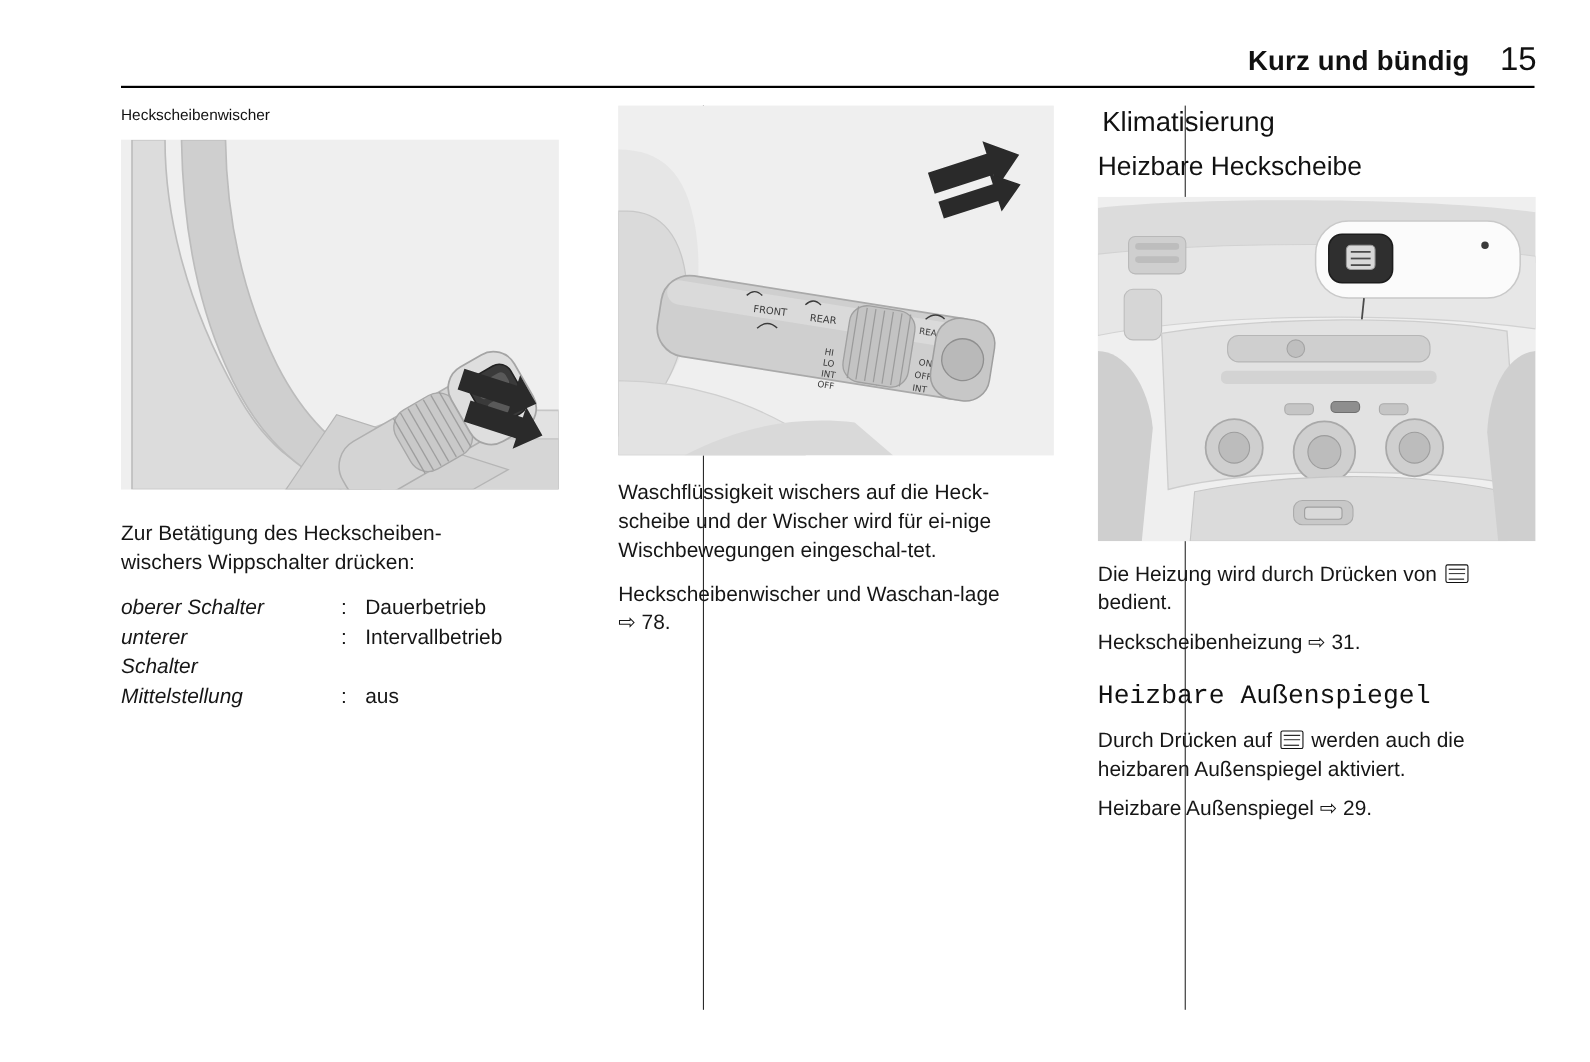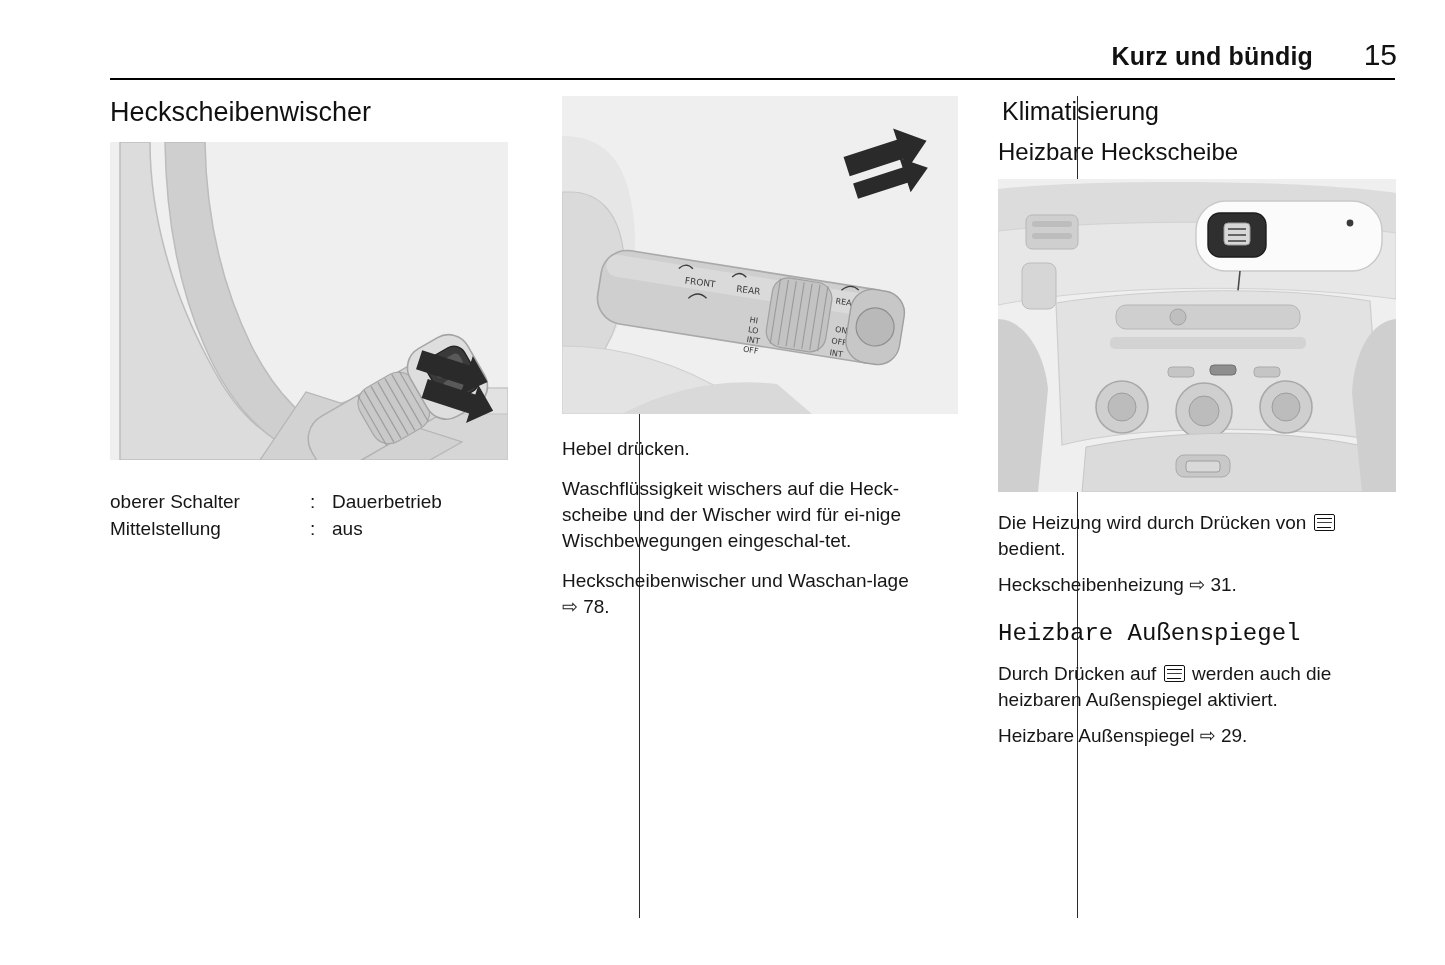--- a/index.html
+++ b/index.html
@@ -18,21 +18,21 @@
 
   
   .page-header {
     position: absolute;
     top: 38px;
     left: 110px;
     right: 48px;
     display: flex;
     align-items: baseline;
     justify-content: flex-end;
-    gap: 40px;
+    gap: 17px;
   }
   .header-title {
     font-size: 25px;
     font-weight: bold;
     letter-spacing: 0.2px;
     color: #111;
   }
   .header-pageno {
     font-size: 30px;
     font-weight: normal;
@@ -70,21 +70,21 @@
     position: absolute;
     top: 0;
     width: 1px;
     background: #2b2b2b;
     height: 822px;
   }
   .div-1 { left: 529px; }
   .div-2 { left: 967px; }
 
   h2.sec-title {
-    font-size: 27px;
+    font-size: 14px;
     font-weight: normal;
     margin: 0 0 14px 0;
     line-height: 1.2;
     color: #111;
   }
   h2.sec-title-big {
     font-size: 25px;
     font-weight: normal;
     margin: 0 0 12px 4px;
     line-height: 1.2;
@@ -124,21 +124,21 @@
     font-size: 19px;
     line-height: 27px;
     border-collapse: collapse;
     margin-top: 2px;
   }
   .deftable td {
     vertical-align: top;
     padding: 0;
     color: #161616;
   }
-  .deftable td.k { width: 196px; padding-right: 4px; }
+  .deftable td.k { width: 196px; padding-right: 4px; font-style: italic; }
   .deftable td.c { width: 22px; }
   .deftable td.v { }
   .heat-glyph {
     font-family: "DejaVu Sans", sans-serif;
     display: inline-block;
     border: 1.6px solid #111;
     border-radius: 2px;
     width: 19px;
     height: 15px;
     position: relative;
@@ -211,27 +211,35 @@
           <rect x="336" y="260" width="30" height="15" rx="5" fill="#595959"></rect>
         </g>
 
         <g fill="#2a2a2a">
           <polygon points="352,216 402,216 402,206 424,226 402,246 402,236 352,236" transform="rotate(18 380 226) translate(-42,14)"></polygon>
           <polygon points="352,262 402,262 402,252 424,272 402,292 402,282 352,282" transform="rotate(18 380 272) translate(-42,-4)"></polygon>
         </g>
       </svg>
     </div>
 
+    <p class="body" style="white-space: pre-line;">Zur Betätigung des Heckscheiben-
+wischers Wippschalter drücken:</p>
 
     <table class="deftable">
       <tbody>
           <tr>
         <td class="k">oberer Schalter</td>
         <td class="c">:</td>
         <td class="v">Dauerbetrieb</td>
+      </tr>
+      <tr>
+        <td class="k" style="white-space: pre-line;">unterer
+Schalter</td>
+        <td class="c">:</td>
+        <td class="v">Intervallbetrieb</td>
       </tr>
       <tr>
         <td class="k">Mittelstellung</td>
         <td class="c">:</td>
         <td class="v">aus</td>
       </tr>
     </tbody>
       </table>
   </div>
 
@@ -288,21 +296,20 @@
 
         <g fill="#2a2a2a" transform="translate(276,44) rotate(-18)">
           <polygon points="0,18 56,18 56,6 84,28 56,50 56,38 0,38"></polygon>
         </g>
         <g fill="#2a2a2a" transform="translate(288,78) rotate(-18)">
           <polygon points="0,10 52,10 52,0 76,18 52,36 52,26 0,26"></polygon>
         </g>
       </svg>
     </div>
 
-    <p class="body">Hebel drücken.</p>
     <p class="body">Waschflüssigkeit wischers auf die Heck-scheibe und der Wischer wird für ei-nige Wischbewegungen eingeschal-tet.</p>
     <p class="body">Heckscheibenwischer und Waschan-lage ⇨ 78.</p>
   </div>
 
   <div class="col col-3">
     <h2 class="sec-title-big">Klimatisierung</h2>
     <h3 class="sub-title">Heizbare Heckscheibe</h3>
 
     <div class="fig fig-3">
       <svg width="398" height="313" viewBox="0 0 398 313">

